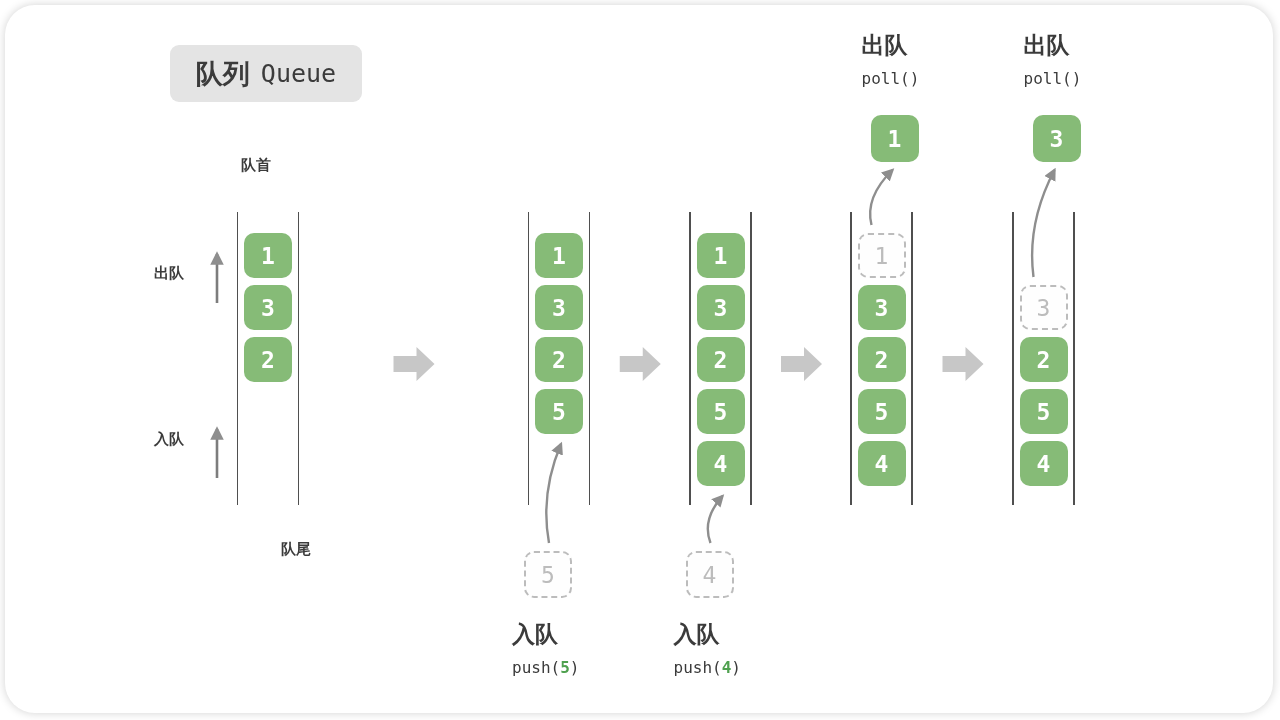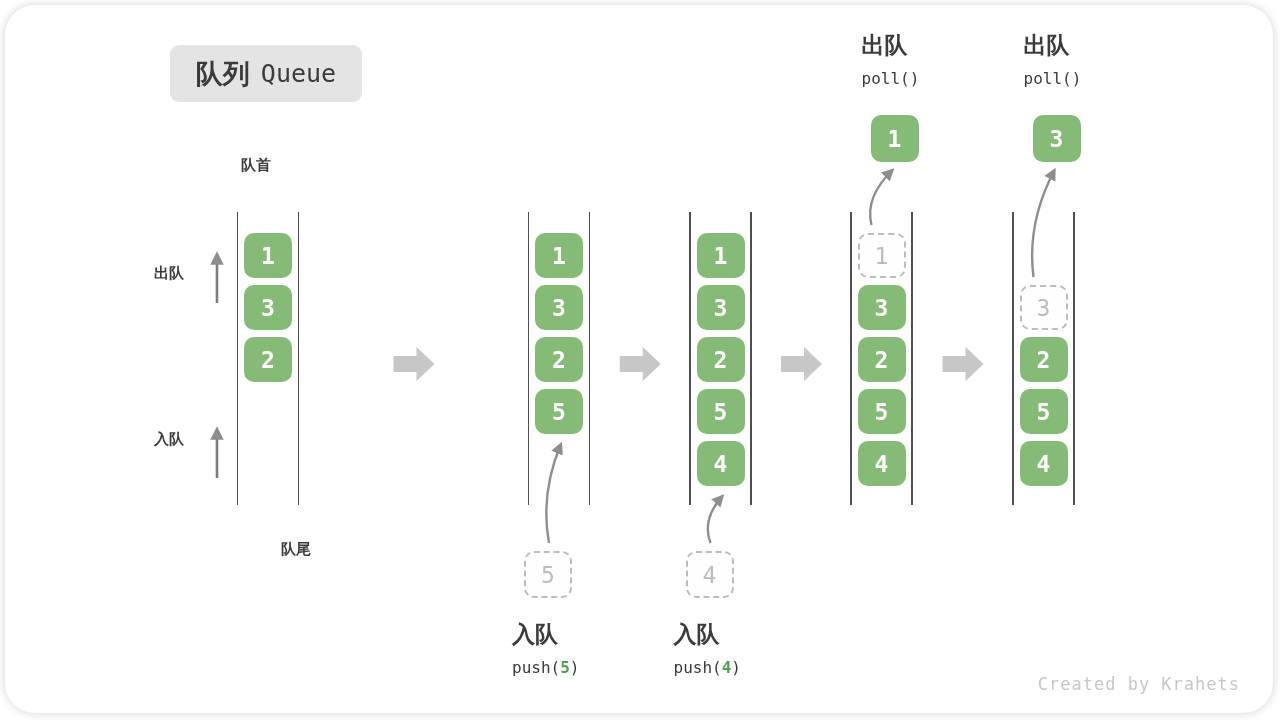--- a/index.html
+++ b/index.html
@@ -116,14 +116,13 @@
       <div class="cell filled" style="left: 1019.5px; top: 337px;">2</div>
       <div class="cell filled" style="left: 1019.5px; top: 389px;">5</div>
       <div class="cell filled" style="left: 1019.5px; top: 441px;">4</div>
       <div class="popped" style="left: 1032.5px; top: 115px;">3</div>
       <div class="op-block" style="left: 1023.5px; top: 28px;">
         <span class="op-zh">出队</span>
         <span class="op-code">poll()</span>
       </div>
     </div>
 
-  <div class="watermark">Created by Krahets</div>
 </div>
 
 </body></html>

